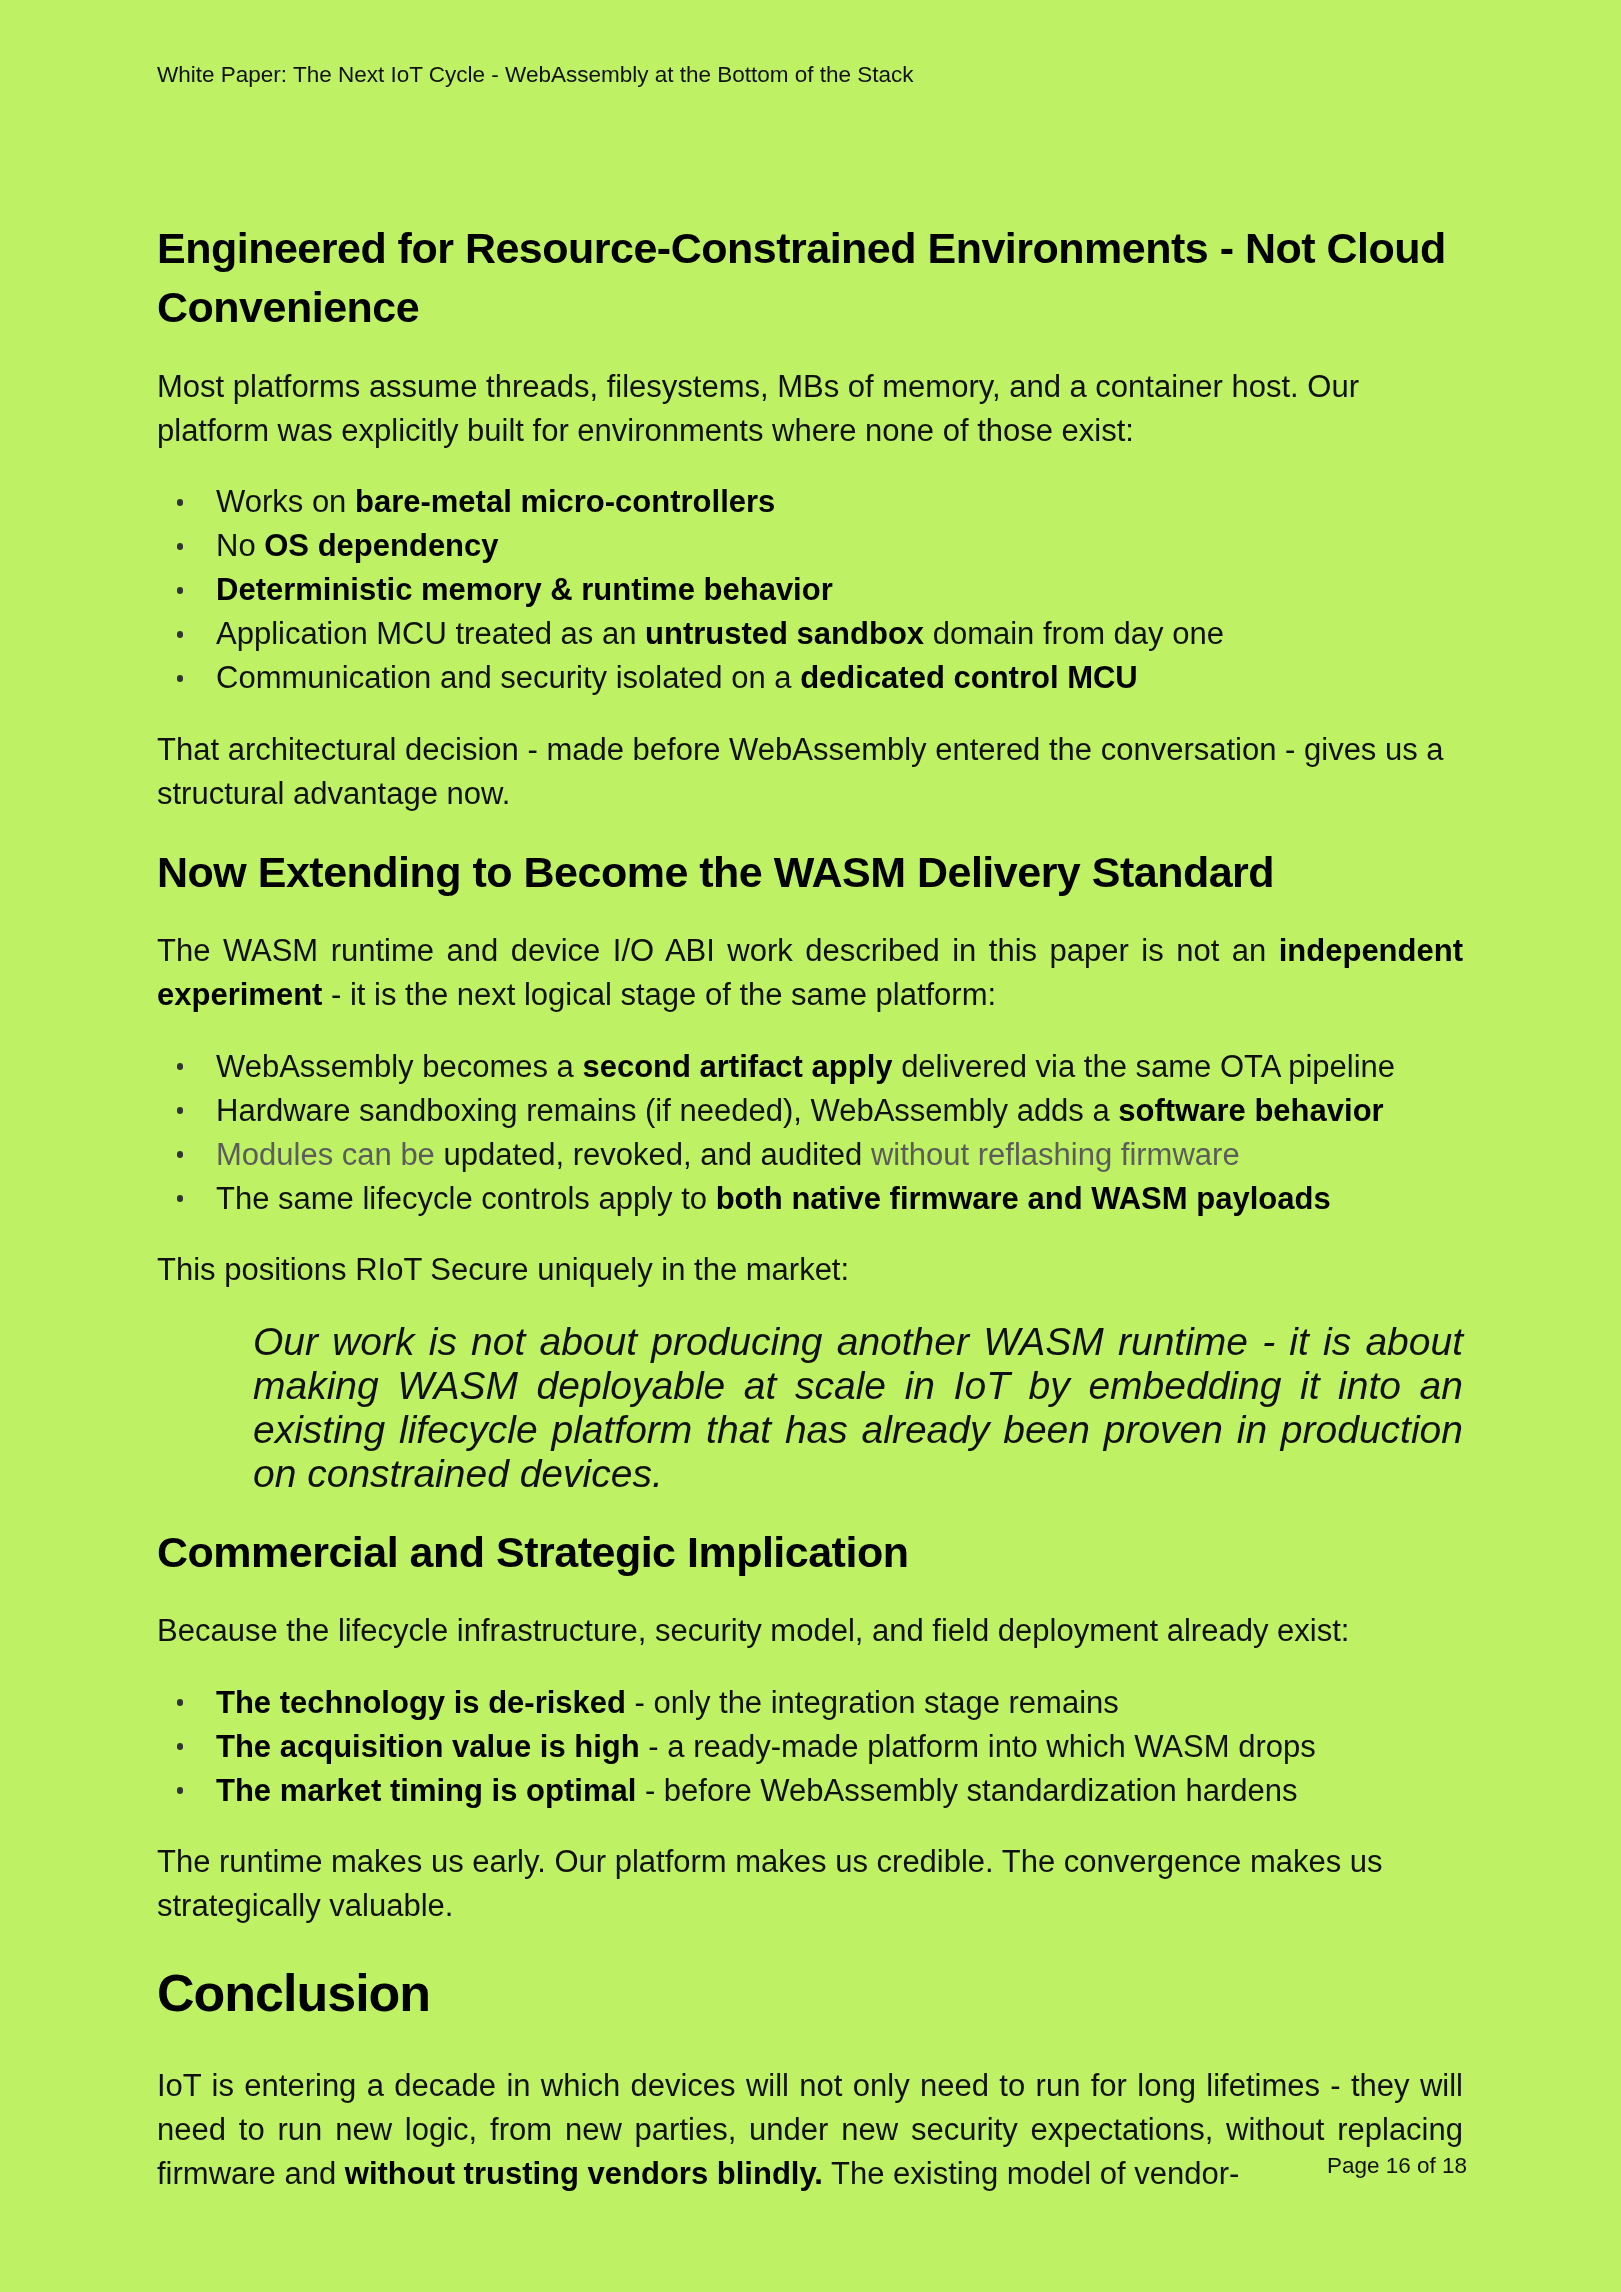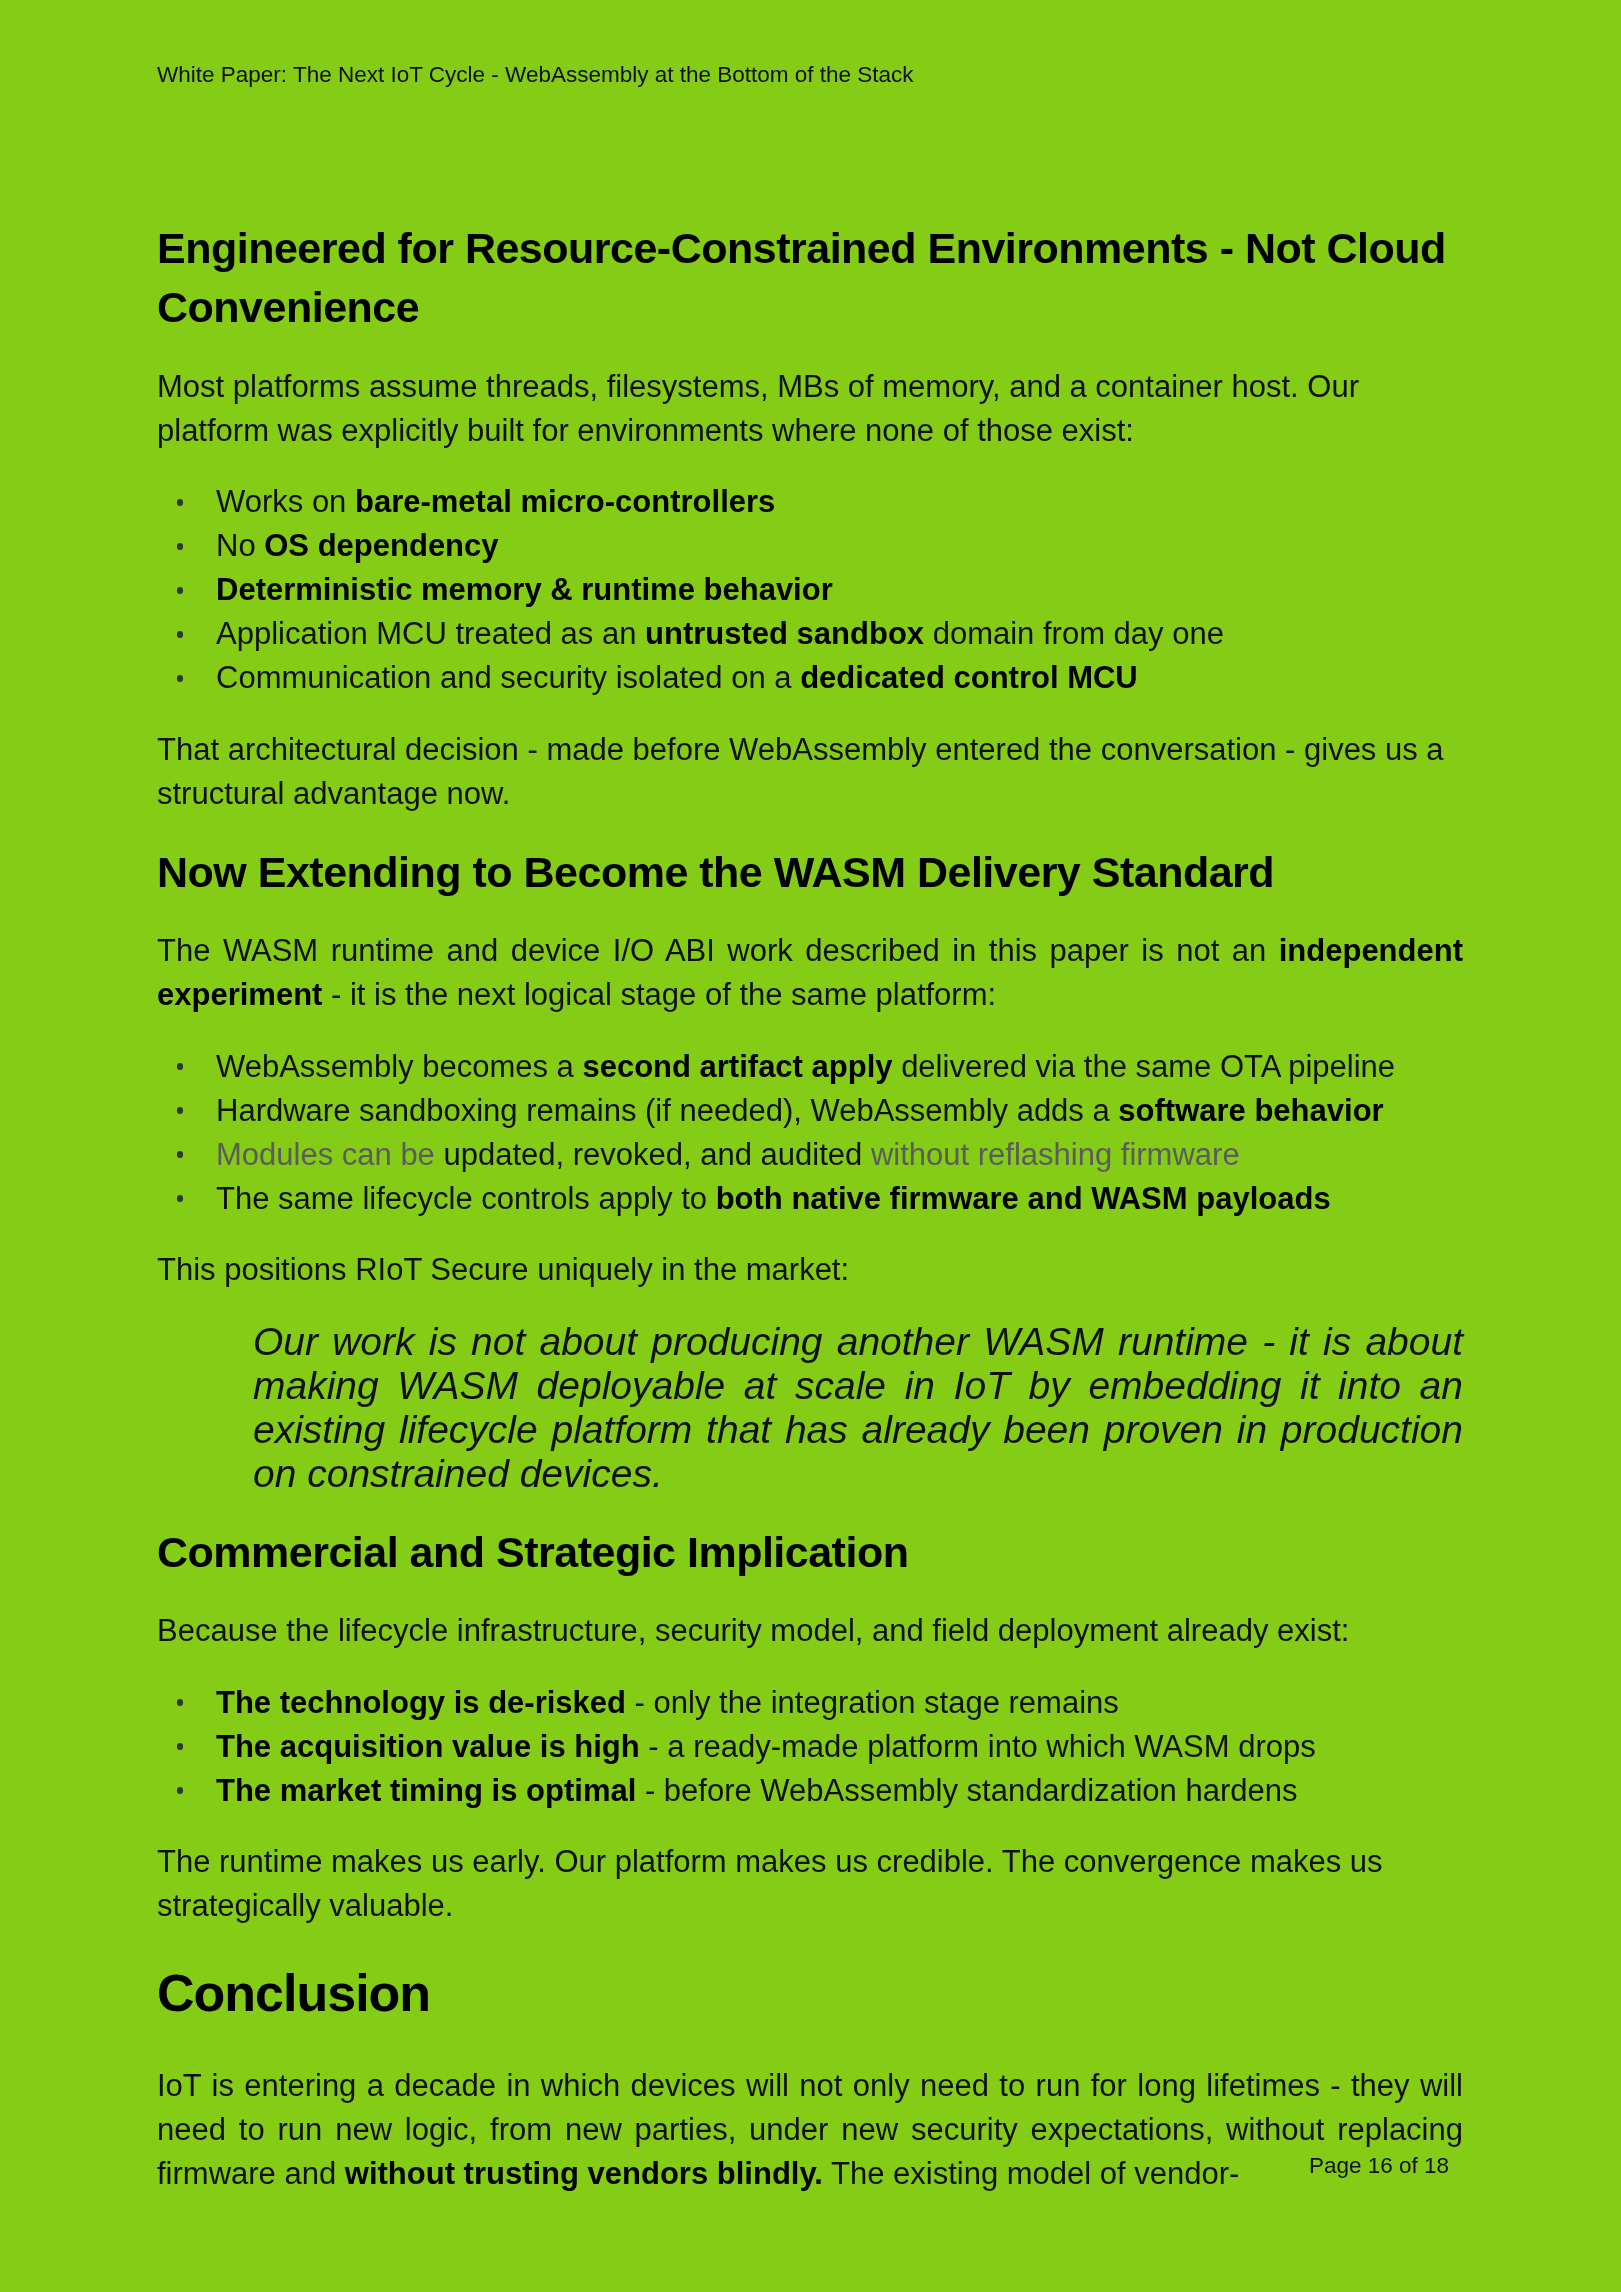--- a/index.html
+++ b/index.html
@@ -4,21 +4,21 @@
 <style>
   html, body {
     margin: 0;
     padding: 0;
     background: #ffffff;
   }
   .page {
     position: relative;
     width: 1621px;
     height: 2293px;
-    background: #84cc16;
+    background: #bef264;
     font-family: "Liberation Sans", sans-serif;
     color: #111111;
     overflow: hidden;
   }
   .content {
     padding: 61px 158px 0 157px;
   }
   .doc-header {
     font-size: 22.5px;
     line-height: 27.4px;
@@ -81,21 +81,21 @@
   b {
     font-weight: 700;
     color: #000000;
   }
   .muted {
     color: #5c5c5c;
   }
   .doc-footer {
     position: absolute;
     top: 2152px;
-    right: 172px;
+    right: 154px;
     font-size: 22.5px;
     line-height: 27.4px;
     color: #111111;
   }
 </style>
 </head>
 <body>
 
 <div class="page">
   <div class="content">

